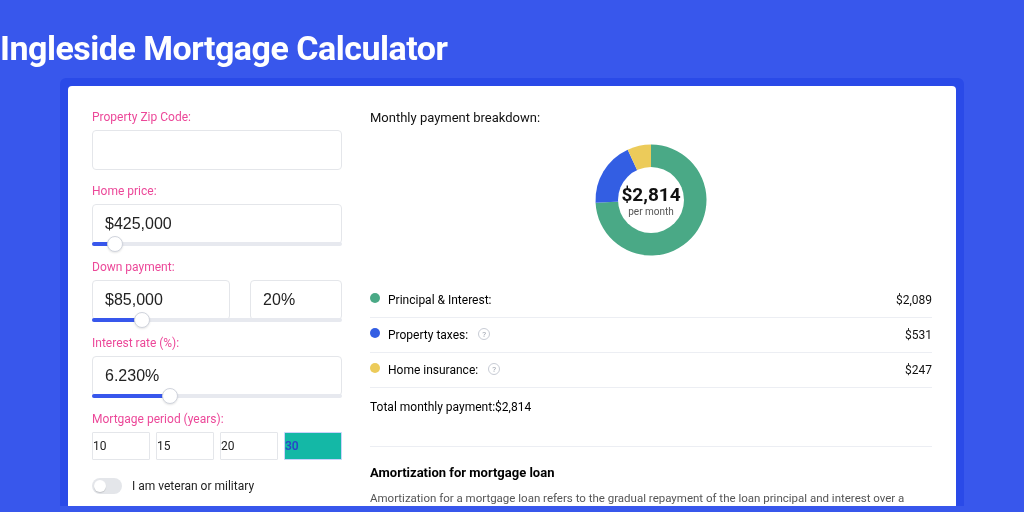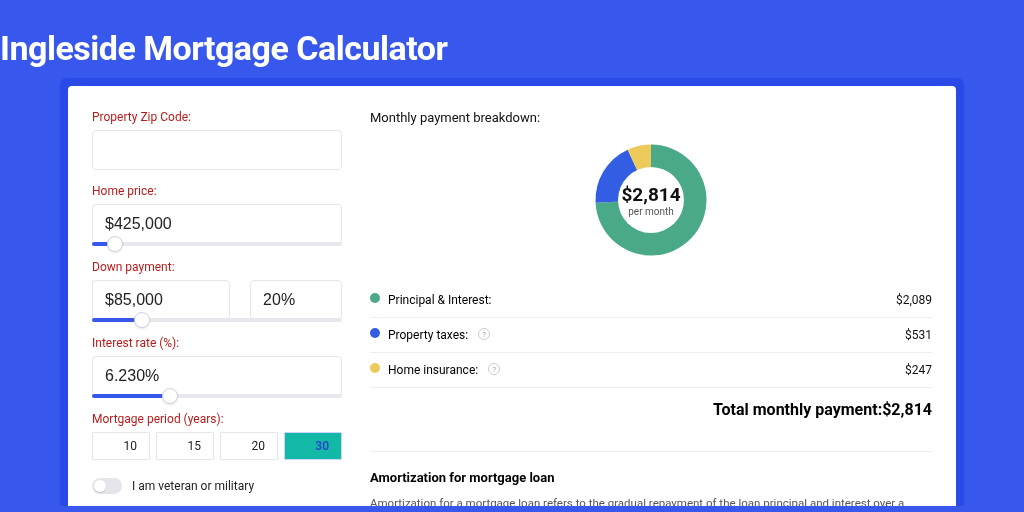--- a/index.html
+++ b/index.html
@@ -32,21 +32,21 @@
     height: 420px;
     display: flex;
     padding: 24px 24px 0 24px;
     gap: 28px;
     overflow: hidden;
   }
   .left { width: 250px; flex-shrink: 0; }
   .right { flex: 1; }
   .label {
     font-size: 12px;
-    color: #b91c1c;
+    color: #ec4899;
     margin-bottom: 6px;
   }
   .field-block { margin-bottom: 14px; }
   .input {
     width: 100%;
     border: 1px solid #e4e6ea;
     border-radius: 4px;
     padding: 10px 12px;
     font-size: 16px;
     color: #222;
@@ -78,25 +78,25 @@
     top: -6px;
     box-shadow: 0 1px 2px rgba(0,0,0,0.1);
     transform: translateX(-50%);
   }
   .period-row { display: flex; gap: 6px; }
   .period-btn {
     flex: 1;
     border: 1px solid #e4e6ea;
     background: #fff;
     border-radius: 1px;
-    padding: 6px 12px;
+    padding: 6px 0;
     font-size: 12px;
     color: #222;
     cursor: pointer;
-    text-align: right;
+    text-align: left;
   }
   .period-btn.active {
     background: #14b8a6;
     border-color: #c9d3fb;
     color: #2a45c8;
     font-weight: 600;
   }
   .toggle-row {
     display: flex;
     align-items: center;
@@ -160,24 +160,24 @@
     font-size: 8px;
     color: #9aa0ac;
     display: inline-flex;
     align-items: center;
     justify-content: center;
     margin-left: 2px;
   }
   .legend-val { font-weight: 400; color: #111; }
   .total-row {
     display: flex;
-    justify-content: flex-end;
+    justify-content: flex-start;
     padding: 12px 0;
-    font-size: 16px;
-    font-weight: 700;
+    font-size: 12px;
+    font-weight: 400;
   }
   .amort {
     margin-top: 20px;
     padding-top: 18px;
     border-top: 1px solid #eceef3;
   }
   .amort-title {
     font-size: 13px;
     font-weight: 700;
     margin-bottom: 10px;

